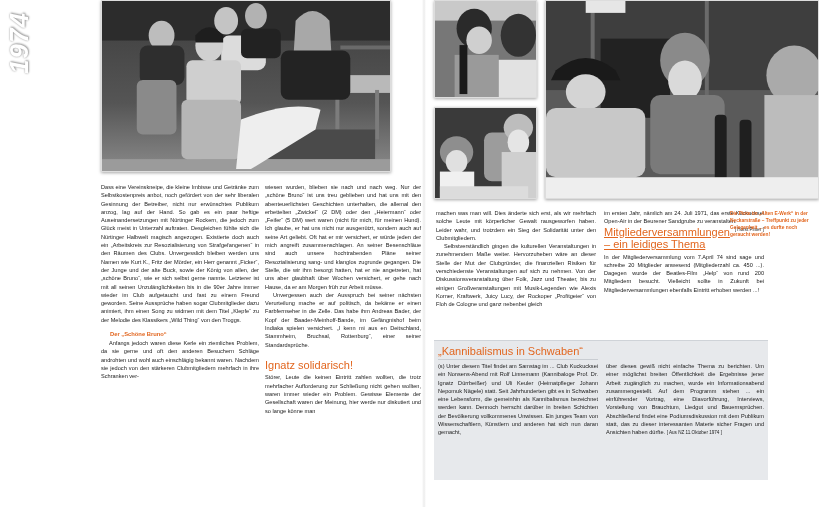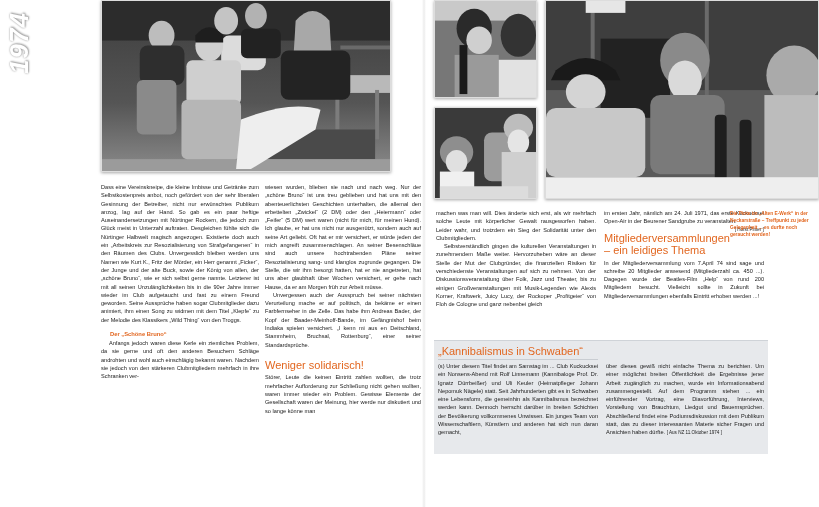--- a/index.html
+++ b/index.html
@@ -37,21 +37,21 @@
 
   .col-1 { left: 101px; top: 183px; width: 158px; }
   .col-2 { left: 265px; top: 183px; width: 156px; }
   .col-3 { left: 436px; top: 209px; width: 160px; }
   .col-4 { left: 604px; top: 209px; width: 160px; }
 
   .caption { position: absolute; left: 730px; top: 211px; width: 82px; font-size: 4.8px; line-height: 6.9px;
     color: #e2661f; font-weight: bold; }
 
   
-  .box { position: absolute; left: 434px; top: 340px; width: 334px; height: 114px;
+  .box { position: absolute; left: 434px; top: 340px; width: 334px; height: 140px;
     background: #e7e9ec; border-top: 1px solid #cfd3d8; }
   .box-title { position: absolute; left: 4px; top: 4px; color: #e2661f; font-size: 11px; line-height: 13px; }
   .box-rule { position: absolute; left: 4px; top: 18px; width: 160px; height: 1px; background: #c9cdd2; }
   .box .bcol { position: absolute; font-size: 5.6px; line-height: 8.3px; text-align: justify; color: #1b1b1b; }
   .box .bcol-1 { left: 4px; top: 21px; width: 160px; }
   .box .bcol-2 { left: 172px; top: 21px; width: 158px; }
 </style>
 </head>
 <body>
 
@@ -147,32 +147,32 @@
 
 <div class="col col-1">
   <p>Dass eine Vereinskneipe, die kleine Imbisse und Getränke zum Selbstkostenpreis anbot, noch gefördert von der sehr liberalen Gesinnung der Betreiber, nicht nur erwünschtes Publikum anzog, lag auf der Hand. So gab es ein paar heftige Auseinandersetzungen mit Nürtinger Rockern, die jedoch zum Glück meist in Unterzahl auftraten. Desgleichen fühlte sich die Nürtinger Halbwelt magisch angezogen. Existierte doch auch ein „Arbeitskreis zur Resozialisierung von Strafgefangenen“ in den Räumen des Clubs. Unvergesslich bleiben werden uns Namen wie Kurt K., Fritz der Mörder, ein Herr genannt „Ficker“, der Junge und der alte Buck, sowie der König von allen, der „schöne Bruno“, wie er sich selbst gerne nannte. Letzterer ist mit all seinen Unzulänglichkeiten bis in die 90er Jahre immer wieder im Club aufgetaucht und fast zu einem Freund geworden. Seine Aussprüche haben sogar Clubmitglieder dazu animiert, ihm einen Song zu widmen mit dem Titel „Klepfe“ zu der Melodie des Klassikers „Wild Thing“ von den Troggs.</p>
   <div class="subhead">Der „Schöne Bruno“</div>
   <p class="indent">Anfangs jedoch waren diese Kerle ein ziemliches Problem, da sie gerne und oft den anderen Besuchern Schläge androhten und wohl auch einschlägig bekannt waren. Nachdem sie jedoch von den stärkeren Clubmitgliedern mehrfach in ihre Schranken ver-</p>
 </div>
 
 <div class="col col-2">
   <p>wiesen wurden, blieben sie nach und nach weg. Nur der „schöne Bruno“ ist uns treu geblieben und hat uns mit den abenteuerlichsten Geschichten unterhalten, die allemal den erbettelten „Zwickel“ (2 DM) oder den „Heiermann“ oder „Feifer“ (5 DM) wert waren (nicht für mich, für meinen Hund). Ich glaube, er hat uns nicht nur ausgenützt, sondern auch auf seine Art geliebt. Oft hat er mir versichert, er würde jeden der mich angreift zusammenschlagen. An seiner Besenschläue sind auch unsere hochtrabenden Pläne seiner Resozialisierung sang- und klanglos zugrunde gegangen. Die Stelle, die wir ihm besorgt hatten, hat er nie angetreten, hat uns aber glaubhaft über Wochen versichert, er gehe nach Hause, da er am Morgen früh zur Arbeit müsse.</p>
   <p class="indent">Unvergessen auch der Ausspruch bei seiner nächsten Verurteilung mache er auf politisch, da bekäme er einen Farbfernseher in die Zelle. Das habe ihm Andreas Bader, der Kopf der Baader-Meinhoff-Bande, im Gefängnishof beim Indiaka spielen versichert. „I kenn mi aus en Deitschland, Stammheim, Bruchsal, Rottenburg“, einer seiner Standardsprüche.</p>
-  <h2 class="headline" style="margin-top:10px;">Weniger solidarisch!</h2>
+  <h2 class="headline" style="margin-top:10px;">Ignatz solidarisch!</h2>
   <p>Störer, Leute die keinen Eintritt zahlen wollten, die trotz mehrfacher Aufforderung zur Schließung nicht gehen wollten, waren immer wieder ein Problem. Gewisse Elemente der Gesellschaft waren der Meinung, hier werde nur diskutiert und so lange könne man</p>
 </div>
 
 <div class="col col-3">
   <p>machen was man will. Dies änderte sich erst, als wir mehrfach solche Leute mit körperlicher Gewalt rausgeworfen haben. Leider wahr, und trotzdem ein Sieg der Solidarität unter den Clubmitgliedern.</p>
   <p class="indent">Selbstverständlich gingen die kulturellen Veranstaltungen in zunehmendem Maße weiter. Hervorzuheben wäre an dieser Stelle der Mut der Clubgründer, die finanziellen Risiken für verschiedenste Veranstaltungen auf sich zu nehmen. Von der Diskussionsveranstaltung über Folk, Jazz und Theater, bis zu einigen Großveranstaltungen mit Musik-Legenden wie Alexis Korner, Kraftwerk, Juicy Lucy, der Rockoper „Profitgeier“ von Floh de Cologne und ganz nebenbei gleich</p>
 </div>
 
 <div class="col col-4">
   <p><span>im ersten Jahr, nämlich am 24. Juli 1971, das erste Kuckucksei Open-Air in der Beurener Sandgrube zu veranstalten.</span> <span class="byline">[ Horst Pinter ]</span></p>
-  <h2 class="headline" style="margin-top:6px;">Mitgliederversammlungen – ein leidiges Thema</h2>
+  <h2 class="headline" style="text-decoration:underline;">Mitgliederversammlungen – ein leidiges Thema</h2>
   <p>In der Mitgliederversammlung vom 7.April 74 sind sage und schreibe 20 Mitglieder anwesend (Mitgliederzahl ca. 450 ...). Dagegen wurde der Beatles-Film „Help“ von rund 200 Mitgliedern besucht. Vielleicht sollte in Zukunft bei Mitgliederversammlungen ebenfalls Eintritt erhoben werden ...!</p>
 </div>
 
 <div class="caption">Die Pinte im „Alten E-Werk“ in der Neckarstraße – Treffpunkt zu jeder Gelegenheit ... es durfte noch geraucht werden!</div>
 
 <div class="box">
   <div class="box-title">„Kannibalismus in Schwaben“</div>
   <div class="box-rule"></div>
   <div class="bcol bcol-1">(s) Unter diesem Titel findet am Samstag im ... Club Kuckucksei ein Nonsens-Abend mit Rolf Linnemann (Kannibaloge Prof. Dr. Ignatz Dürrbeißer) und Uli Keuler (Heimatpfleger Johann Nepomuk Nägele) statt. Seit Jahrhunderten gibt es in Schwaben eine Lebensform, die gemeinhin als Kannibalismus bezeichnet werden kann. Dennoch herrscht darüber in breiten Schichten der Bevölkerung vollkommenes Unwissen. Ein junges Team von Wissenschaftlern, Künstlern und anderen hat sich nun daran gemacht,</div>
   <div class="bcol bcol-2"><span>über dieses gewiß nicht einfache Thema zu berichten. Um einer möglichst breiten Öffentlichkeit die Ergebnisse jener Arbeit zugänglich zu machen, wurde ein Informationsabend zusammengestellt. Auf dem Programm stehen ... ein einführender Vortrag, eine Diavorführung, Interviews, Vorstellung von Brauchtum, Liedgut und Bauernsprüchen. Abschließend findet eine Podiumsdiskussion mit dem Publikum statt, das zu dieser interessanten Materie sicher Fragen und Ansichten haben dürfte.</span> <span class="byline" style="float:none;">[ Aus NZ 11.Oktober 1974 ]</span></div>

